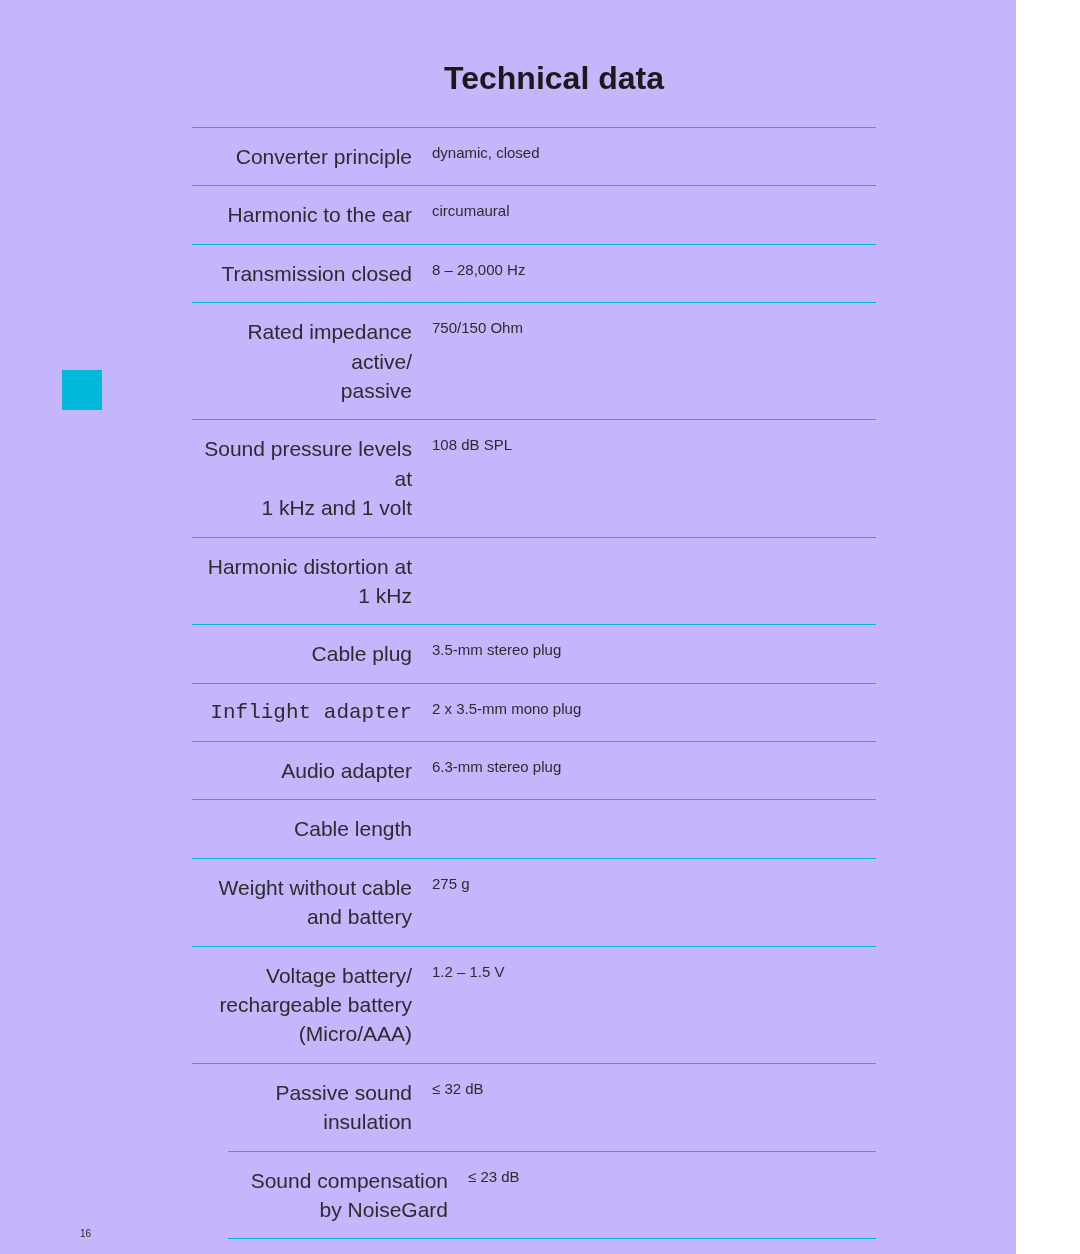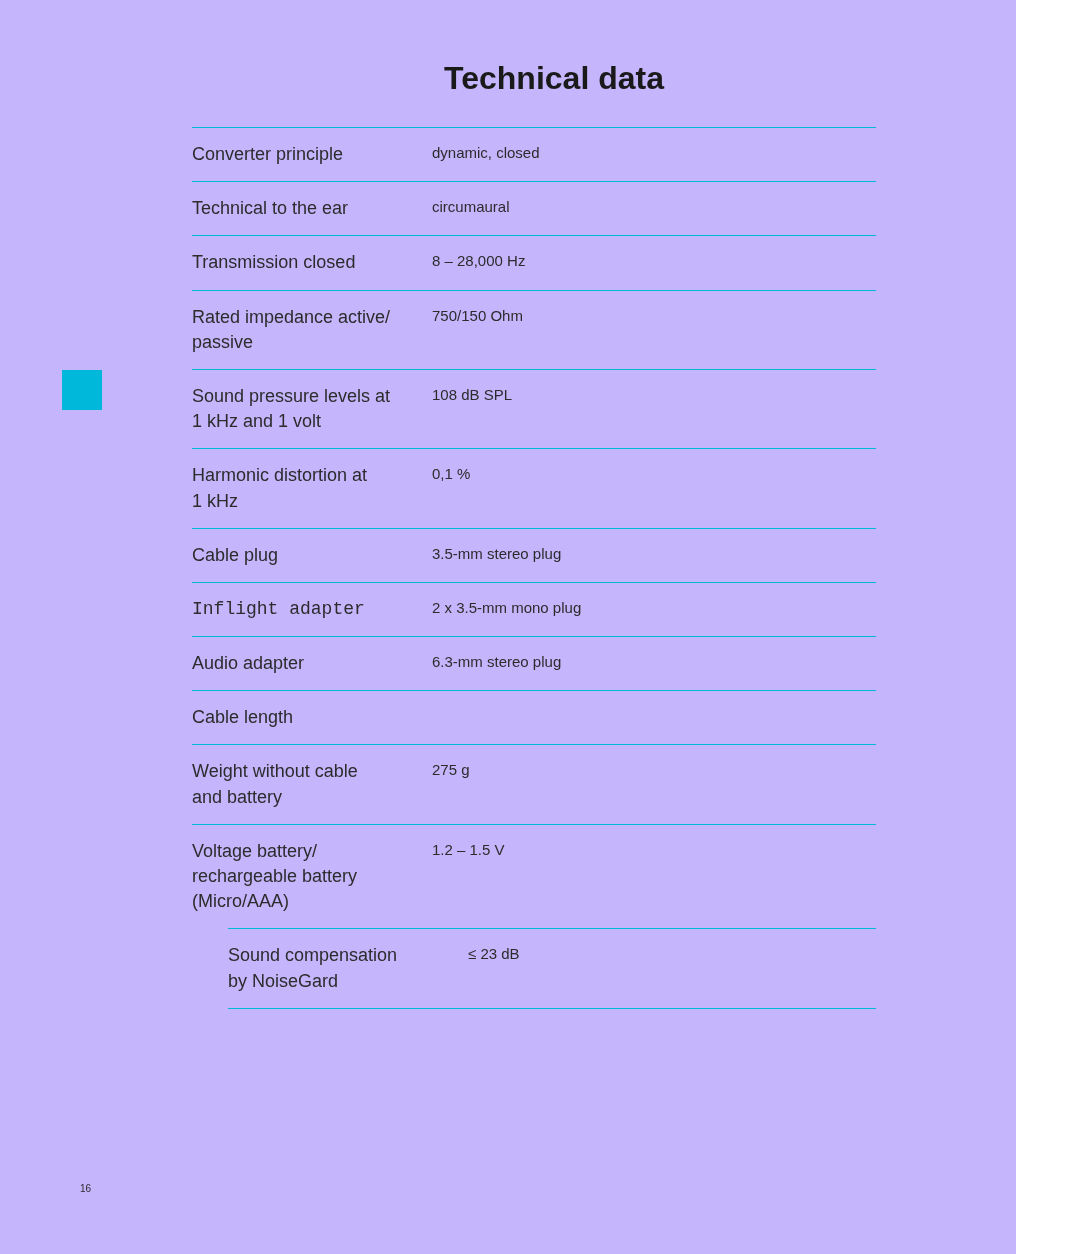--- a/index.html
+++ b/index.html
@@ -46,24 +46,25 @@
     }
 
     .data-row:last-child {
       border-bottom: 1px solid #00b8d9;
       margin-left: 36px;
     }
 
     .label-col {
       width: 240px;
       min-width: 240px;
-      font-size: 18px;
+      font-size: 21px;
       color: #2c2c2c;
       line-height: 1.4;
       padding-right: 20px;
+      text-align: right;
     }
 
     .value-col {
       flex: 1;
       font-size: 15px;
       color: #2c2c2c;
       line-height: 1.4;
     }
 
     .blue-square {
@@ -92,41 +93,40 @@
 
   <h1 class="title">Technical data</h1>
 
   <div class="table-container">
 
   <div class="data-row">
         <div class="label-col" style="white-space: pre-line;">Converter principle</div>
         <div class="value-col">dynamic, closed</div>
       </div>
       <div class="data-row">
-        <div class="label-col" style="white-space: pre-line;">Technical to the ear</div>
+        <div class="label-col" style="white-space: pre-line;">Harmonic to the ear</div>
         <div class="value-col">circumaural</div>
       </div>
       <div class="data-row">
         <div class="label-col" style="white-space: pre-line;">Transmission closed</div>
         <div class="value-col">8 – 28,000 Hz</div>
       </div>
       <div class="data-row">
         <div class="label-col" style="white-space: pre-line;">Rated impedance active/
 passive</div>
         <div class="value-col">750/150 Ohm</div>
       </div>
       <div class="data-row">
         <div class="label-col" style="white-space: pre-line;">Sound pressure levels at
 1 kHz and 1 volt</div>
         <div class="value-col">108 dB SPL</div>
       </div>
       <div class="data-row">
         <div class="label-col" style="white-space: pre-line;">Harmonic distortion at
 1 kHz</div>
-        <div class="value-col">0,1 %</div>
       </div>
       <div class="data-row">
         <div class="label-col" style="white-space: pre-line;">Cable plug</div>
         <div class="value-col">3.5-mm stereo plug</div>
       </div>
       <div class="data-row">
         <div class="label-col" style="white-space: pre-line; font-family: Liberation Mono, monospace;">Inflight adapter</div>
         <div class="value-col">2 x 3.5-mm mono plug</div>
       </div>
       <div class="data-row">
@@ -141,20 +141,24 @@
 and battery</div>
         <div class="value-col">275 g</div>
       </div>
       <div class="data-row">
         <div class="label-col" style="white-space: pre-line;">Voltage battery/
 rechargeable battery
 (Micro/AAA)</div>
         <div class="value-col">1.2 – 1.5 V</div>
       </div>
       <div class="data-row">
+        <div class="label-col" style="white-space: pre-line;">Passive sound insulation</div>
+        <div class="value-col">≤ 32 dB</div>
+      </div>
+      <div class="data-row">
         <div class="label-col" style="white-space: pre-line;">Sound compensation
 by NoiseGard</div>
         <div class="value-col">≤ 23 dB</div>
       </div>
     </div>
 
   <div class="page-number">16</div>
 
 </div>
 

